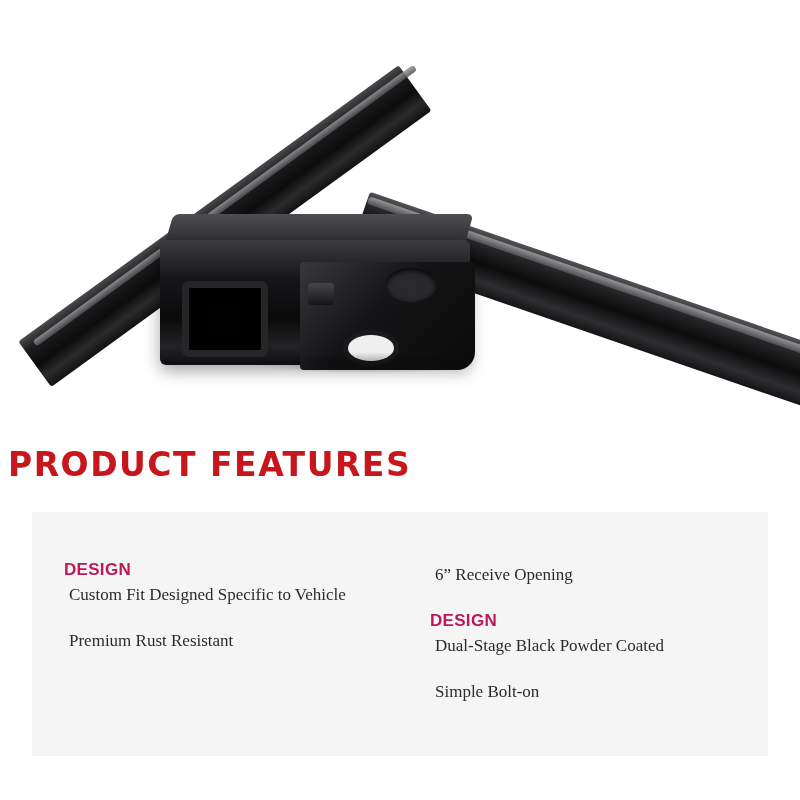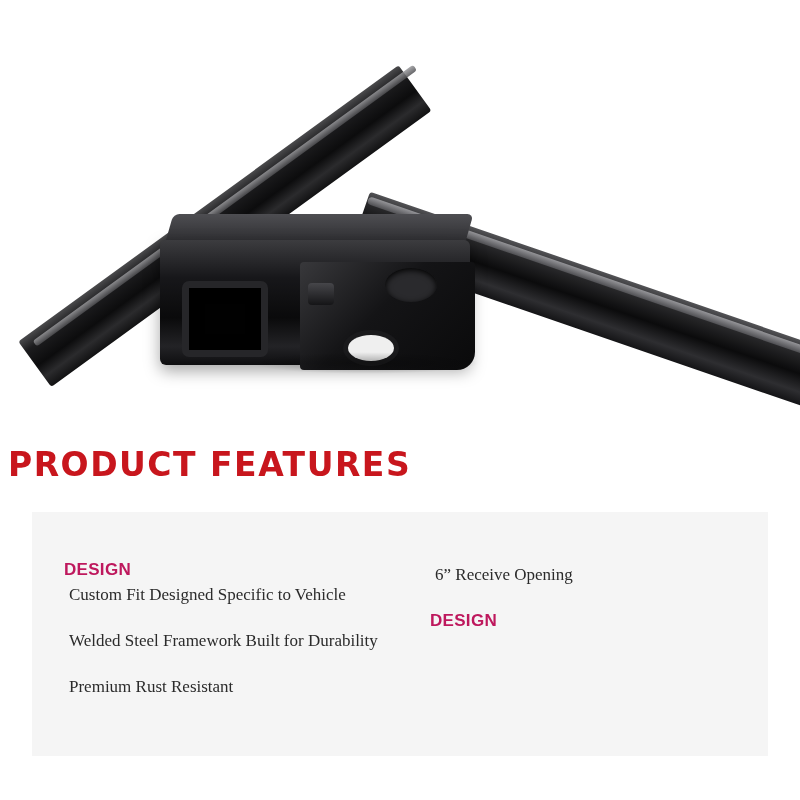--- a/index.html
+++ b/index.html
@@ -238,34 +238,35 @@
 
   <div class="features">
     <div class="cols">
 
       <div class="col left">
         <div class="item">
           <p class="item-head">DESIGN</p>
           <p class="item-body">Custom Fit Designed Specific to Vehicle</p>
         </div>
         <div class="item">
-          <p class="item-body">Welded Steel Framework Built for Durability</p>
         </div>
         <div class="item">
           <p class="item-body">Premium Rust Resistant</p>
         </div>
       </div>
 
       <div class="col right">
         <div class="item">
           <p class="item-body">6” Receive Opening</p>
         </div>
         <div class="item">
           <p class="item-head">DESIGN</p>
-        </div>
-        <div class="item">
+          <p class="item-body">Dual-Stage Black Powder Coated</p>
+        </div>
+        <div class="item">
+          <p class="item-body">Simple Bolt-on</p>
         </div>
       </div>
 
     </div>
   </div>
 
 </div>
 
 </body></html>

